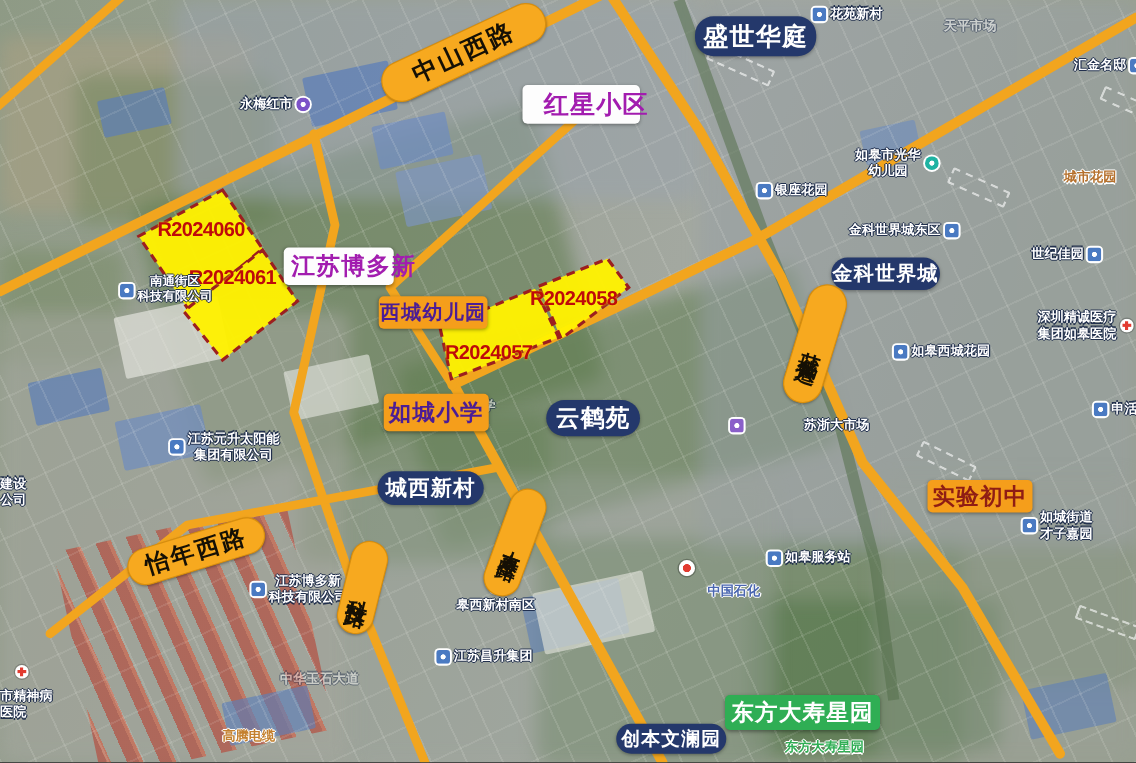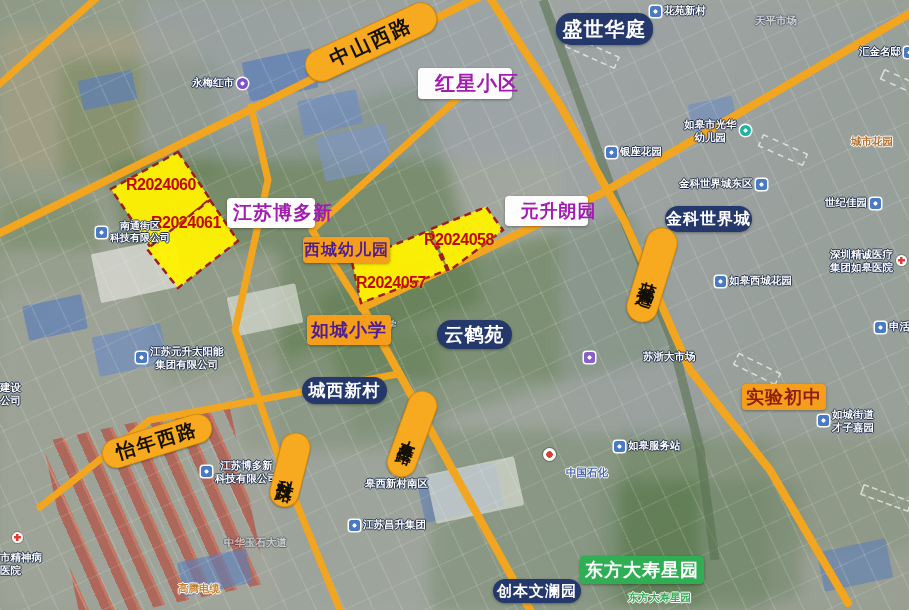--- a/index.html
+++ b/index.html
@@ -162,21 +162,21 @@
     <span class="pi pi-cross"></span>
   </div>
   <div class="poi" style="left:715px;top:274px;">
     <span class="pi"></span>
     <span>如皋西城花园</span>
   </div>
   <div class="poi" style="left:875px;top:320px;">
     <span class="pi"></span>
     <span>申活</span>
   </div>
-  <div class="poi" style="left:584px;top:350px;gap:48px;">
+  <div class="poi" style="left:584px;top:333px;gap:48px;">
     <span class="pi pi-purple"></span>
     <span>苏浙大市场</span>
   </div>
   <div class="poi" style="left:614px;top:439px;">
     <span class="pi"></span>
     <span>如皋服务站</span>
   </div>
   <span class="pi pi-sinopec" style="position:absolute;left:543px;top:448px;"></span>
   <div class="poi ctext" style="left:525px;top:466px;color:#4a66b0;">
     <span>中国石化</span>
@@ -239,21 +239,20 @@
   <div class="poi" style="left:386px;top:318px;opacity:.6;">
     <span>学</span>
   </div>
   <div class="poi ctext" style="left:587px;top:591px;color:#2fae54;">
     <span>东方大寿星园</span>
   </div>
 
   <div class="arealbl lbl-navy" style="left:556px;top:13px;width:97px;height:32px;font-size:20px;">盛世华庭</div>
   <div class="arealbl lbl-white" style="left:418px;top:68px;width:94px;height:31px;font-size:20px;">红星小区</div>
   <div class="arealbl lbl-white" style="left:227px;top:198px;width:88px;height:30px;font-size:19px;">江苏博多新</div>
-  <div class="arealbl lbl-white" style="left:505px;top:196px;width:83px;height:30px;font-size:18px;">元升朗园</div>
   <div class="arealbl lbl-orange" style="left:303px;top:237px;width:87px;height:26px;font-size:16px;">西城幼儿园</div>
   <div class="arealbl lbl-navy" style="left:665px;top:206px;width:87px;height:26px;font-size:16px;">金科世界城</div>
   <div class="arealbl lbl-orange" style="left:307px;top:315px;width:84px;height:30px;font-size:18px;">如城小学</div>
   <div class="arealbl lbl-navy" style="left:437px;top:320px;width:75px;height:29px;font-size:19px;">云鹤苑</div>
   <div class="arealbl lbl-navy" style="left:302px;top:377px;width:85px;height:27px;font-size:17px;">城西新村</div>
   <div class="arealbl lbl-orangered" style="left:742px;top:384px;width:84px;height:26px;font-size:18px;">实验初中</div>
   <div class="arealbl lbl-navy" style="left:493px;top:579px;width:88px;height:24px;font-size:15px;">创本文澜园</div>
   <div class="arealbl lbl-green" style="left:580px;top:556px;width:124px;height:28px;font-size:18px;">东方大寿星园</div>
 
   <div class="roadpill" style="left:371px;top:42px;width:142px;height:33px;font-size:20px;transform:translate(-50%,-50%) rotate(-25deg);">中山西路</div>

